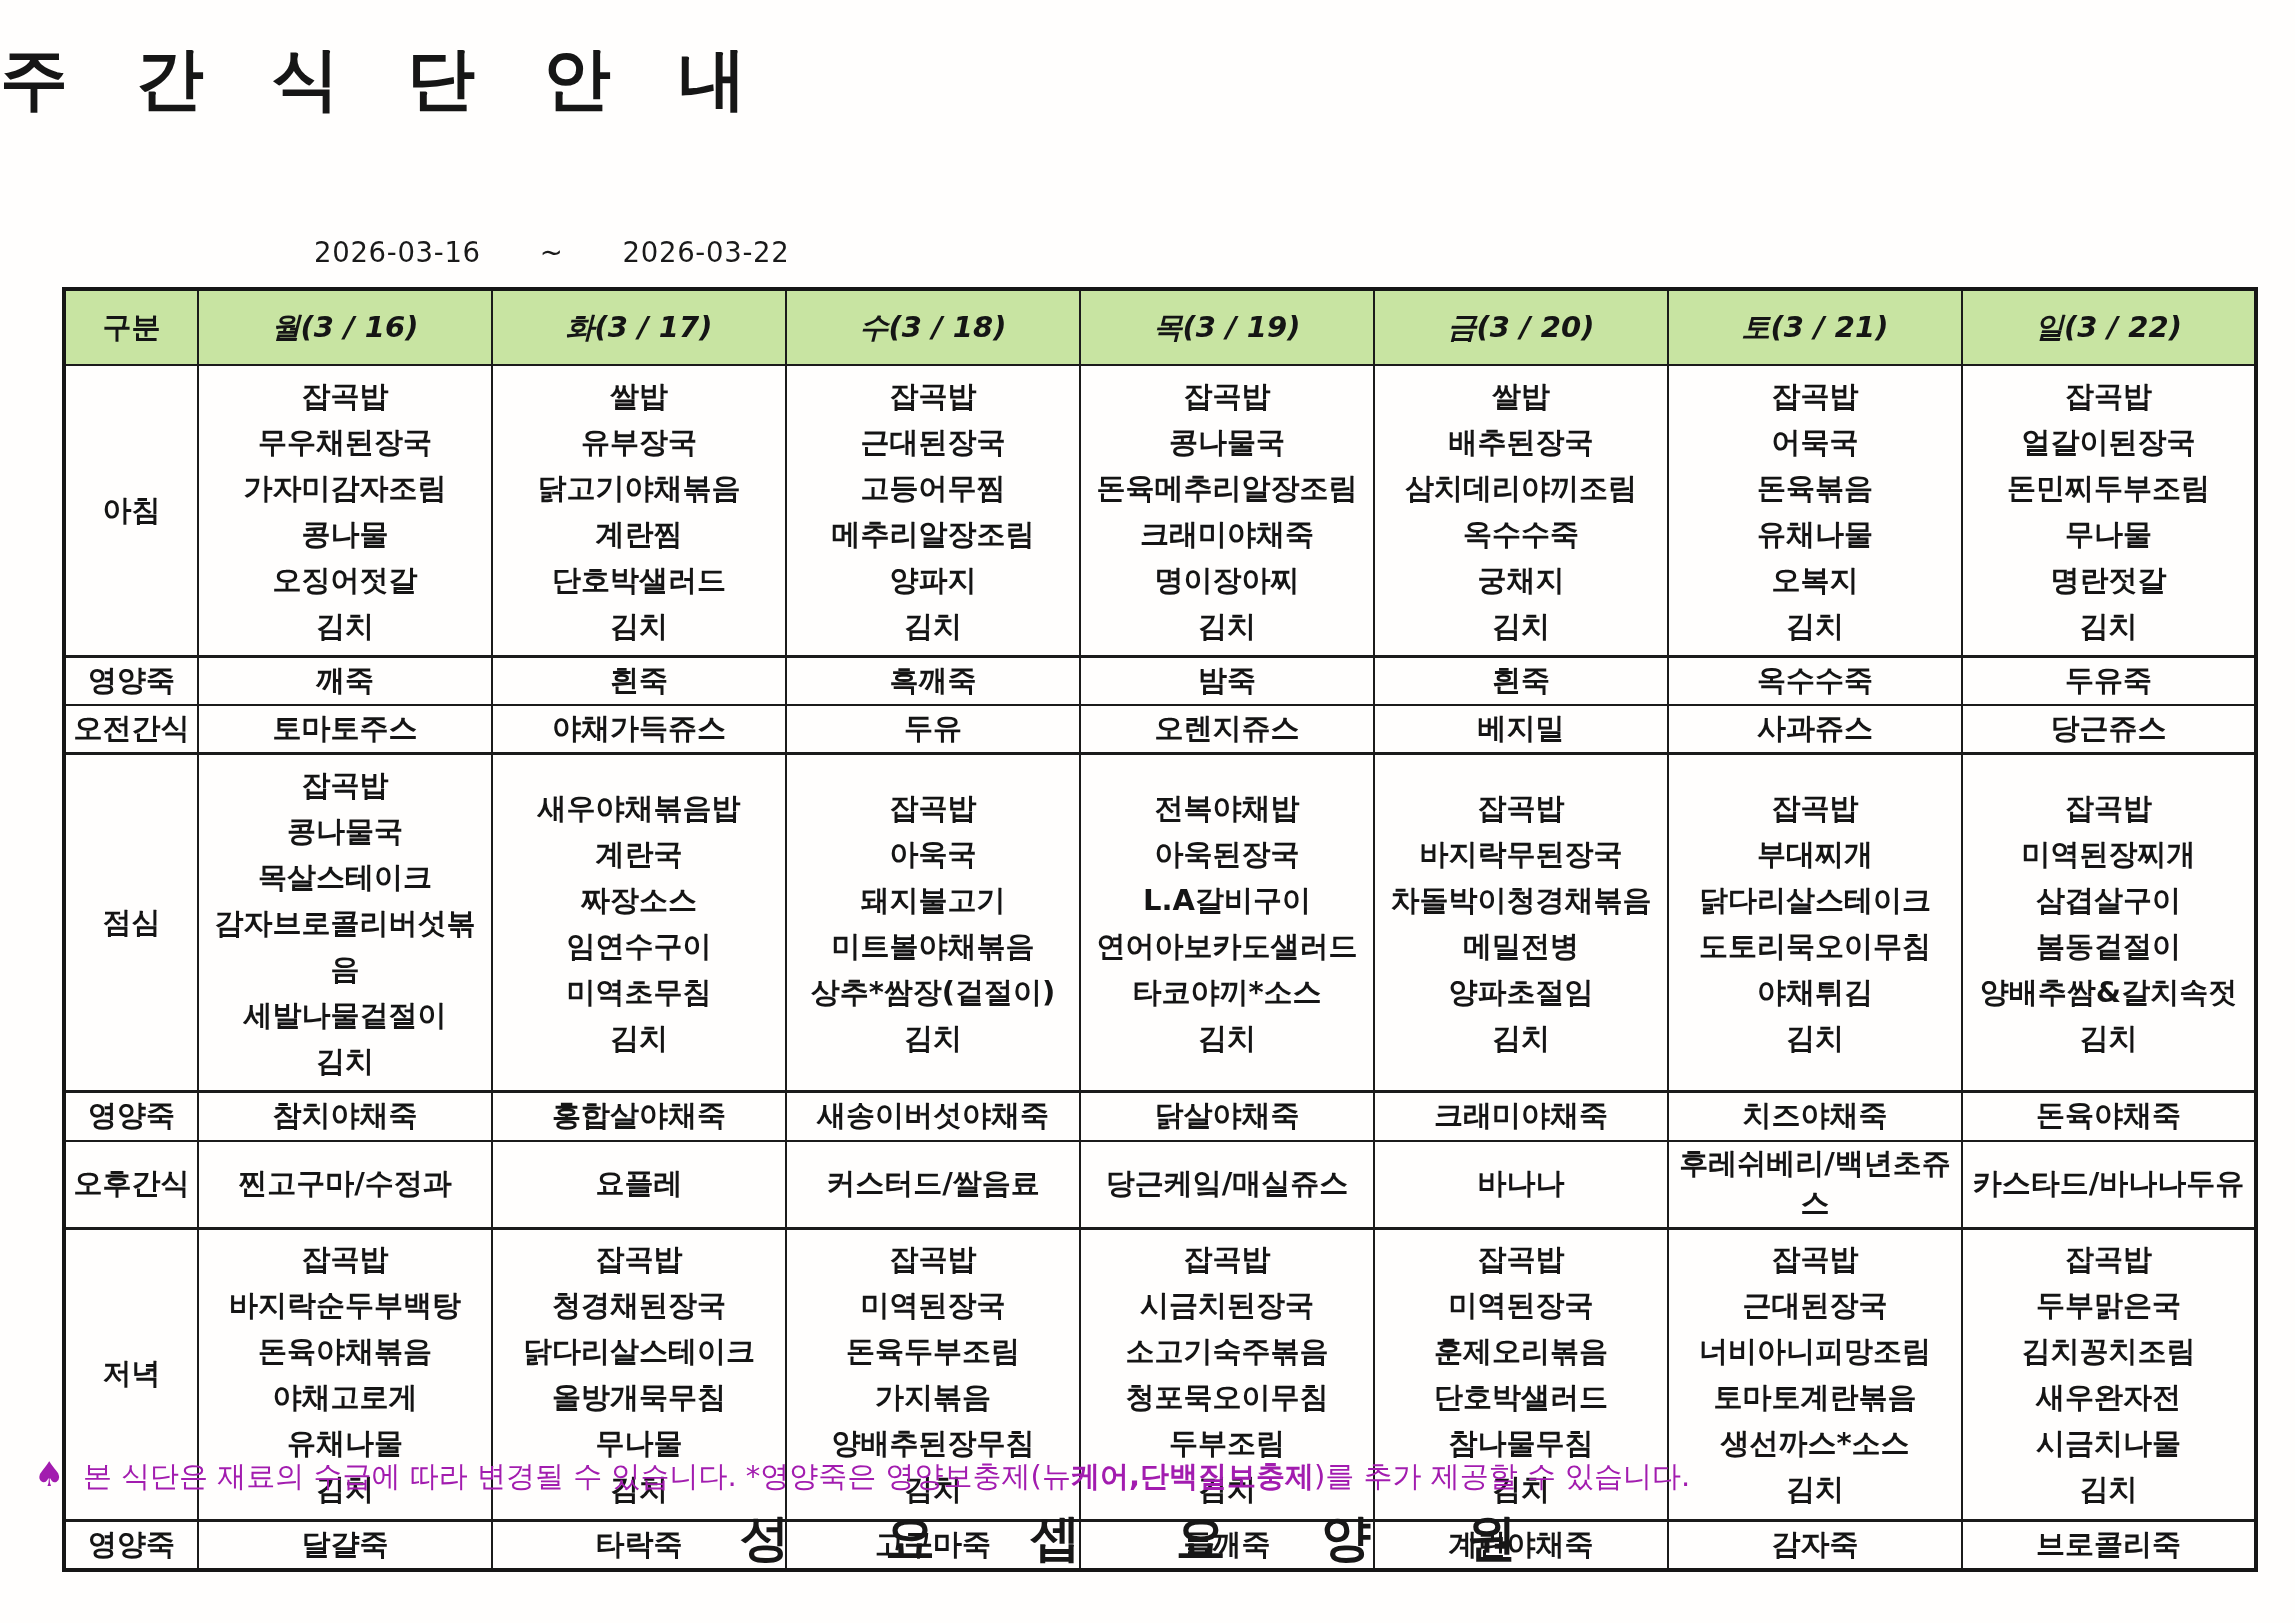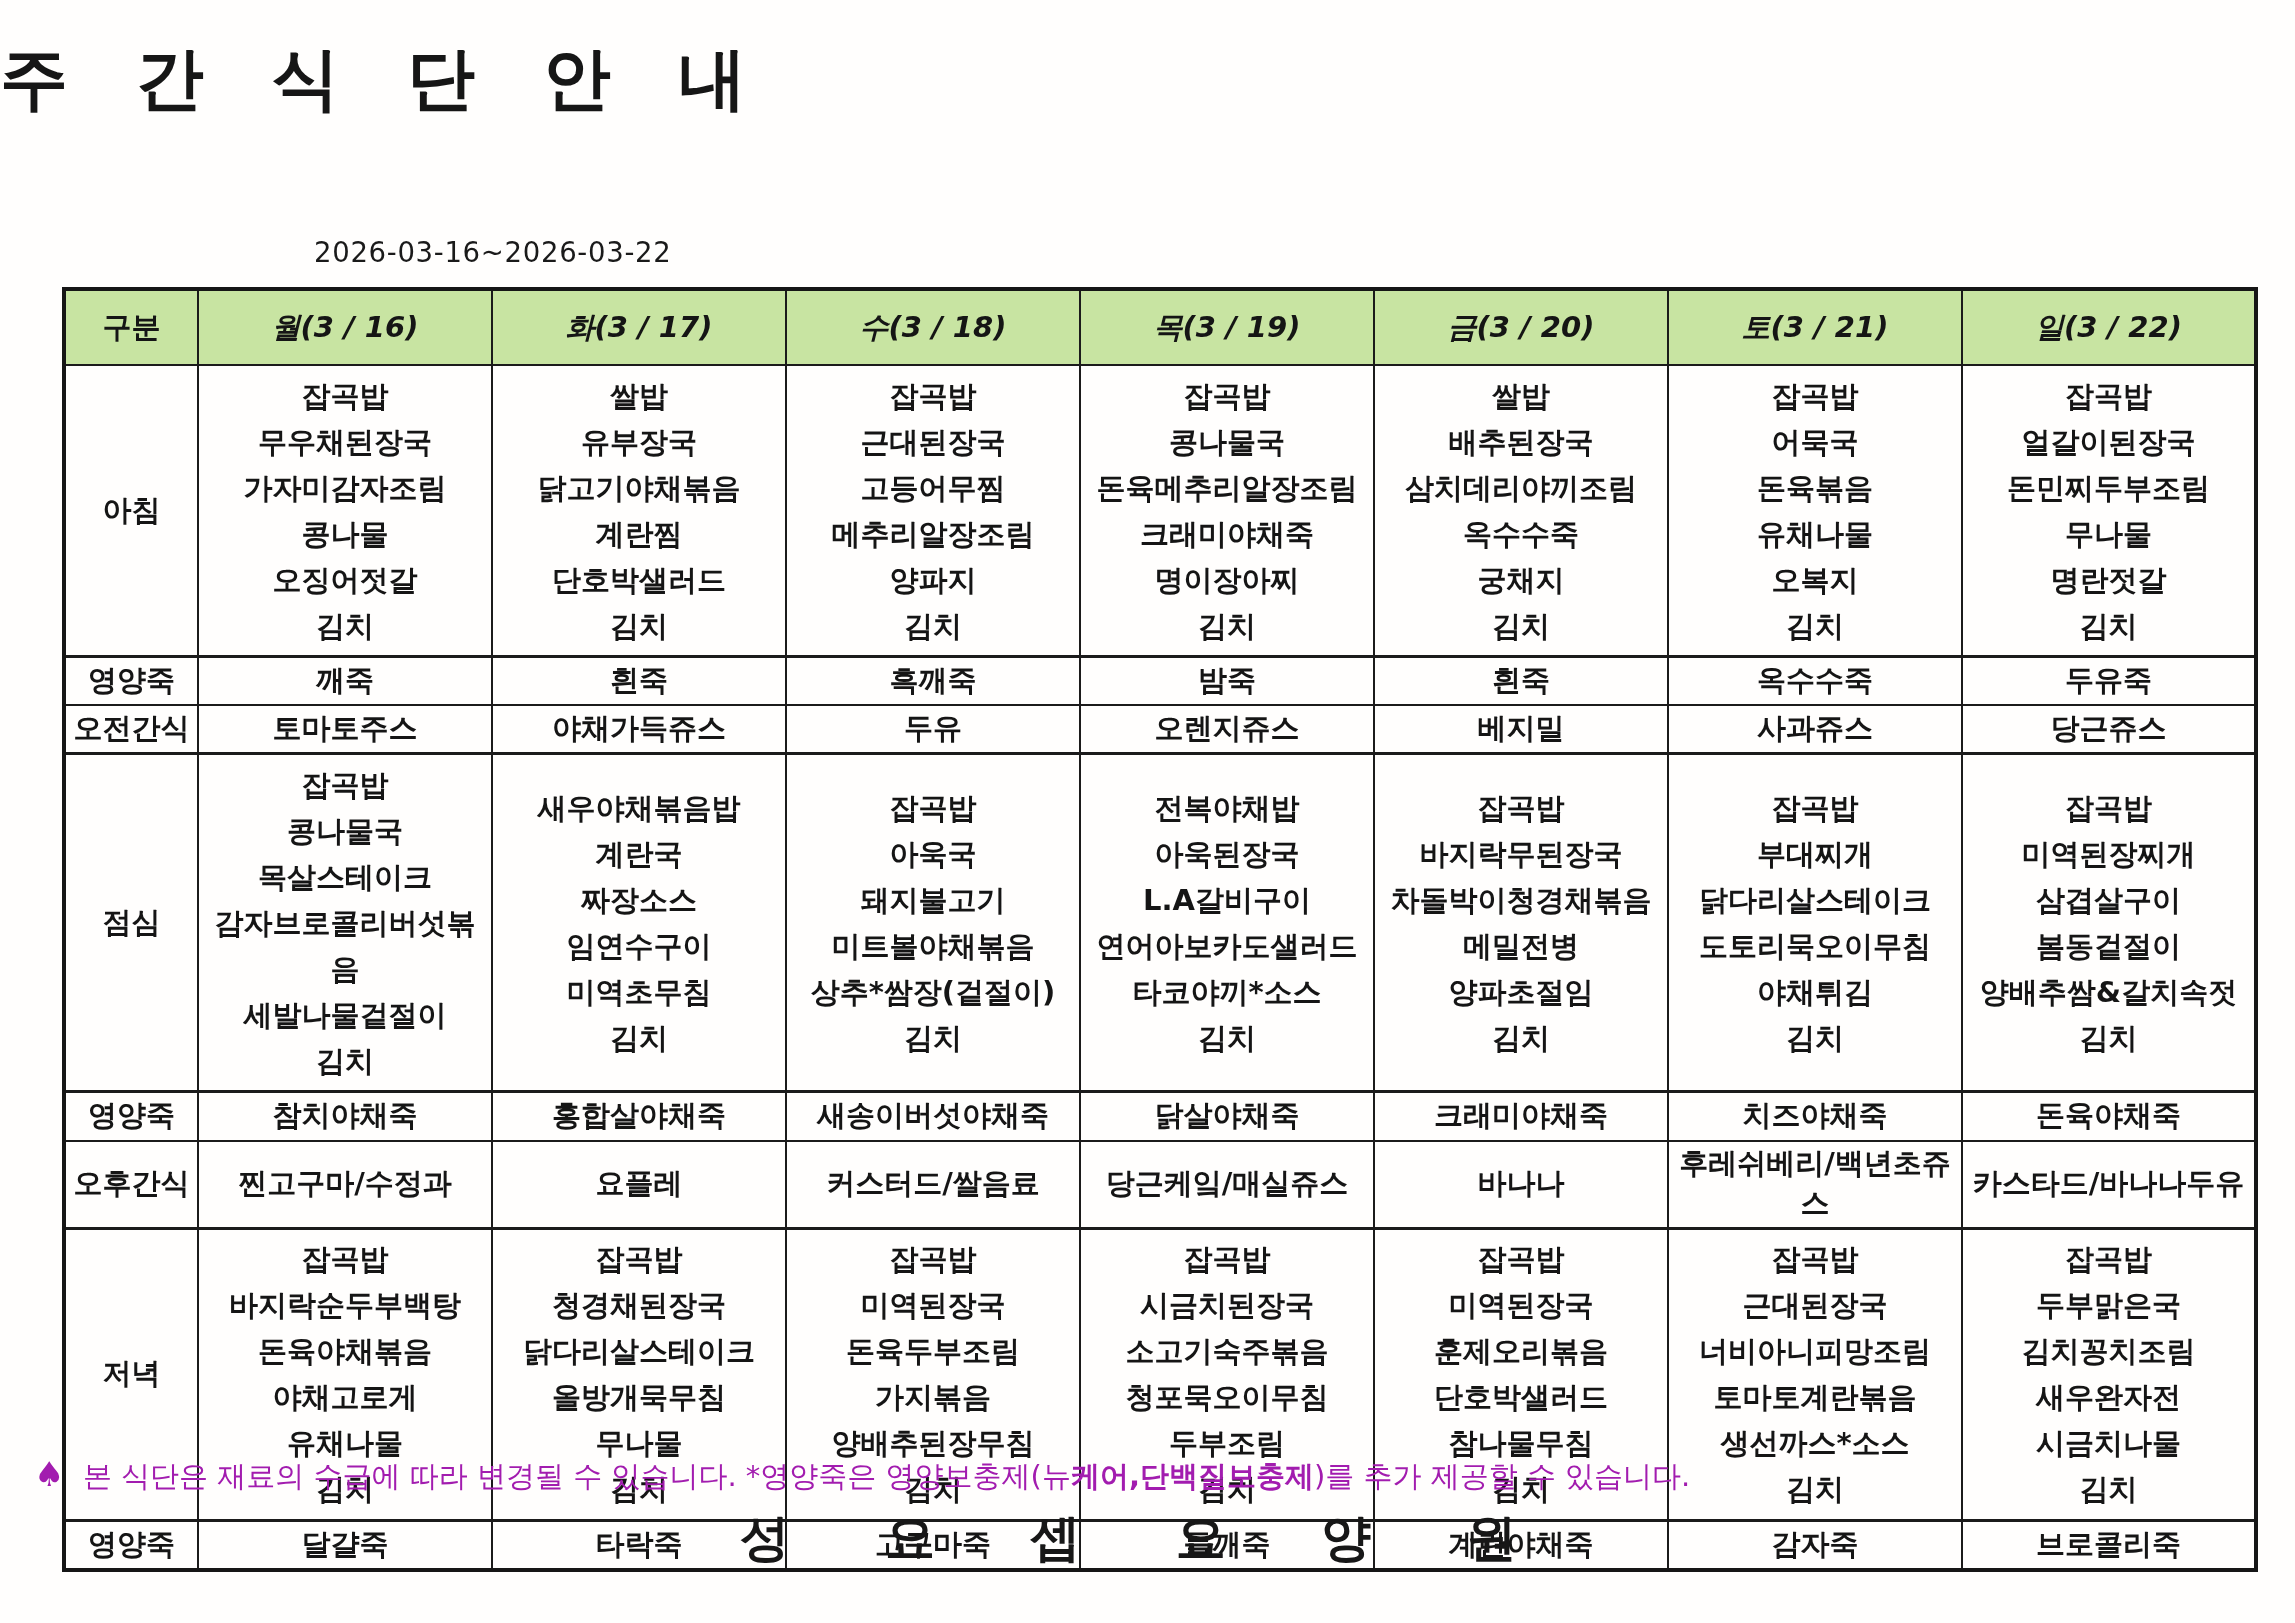--- a/index.html
+++ b/index.html
@@ -15,21 +15,21 @@
     position:absolute;top:34px;left:0;width:100%;
     font-size:68px;font-weight:800;
     letter-spacing:22px;
     color:#161616;
     margin:0;
   }
   .date-range{
     position:absolute;top:236px;left:314px;
     font-size:27.5px;font-weight:500;
     letter-spacing:0.7px;color:#1a1a1a;
-    display:flex;
+    display:flex;gap:59px;
   }
   .menu-table{
     position:absolute;top:287px;left:62px;
     width:2196px;
     border-collapse:collapse;
     table-layout:fixed;
     border:4.6px solid #161616;
   }
   .menu-table col.c-label{width:134px;}
   .menu-table th,.menu-table td{

